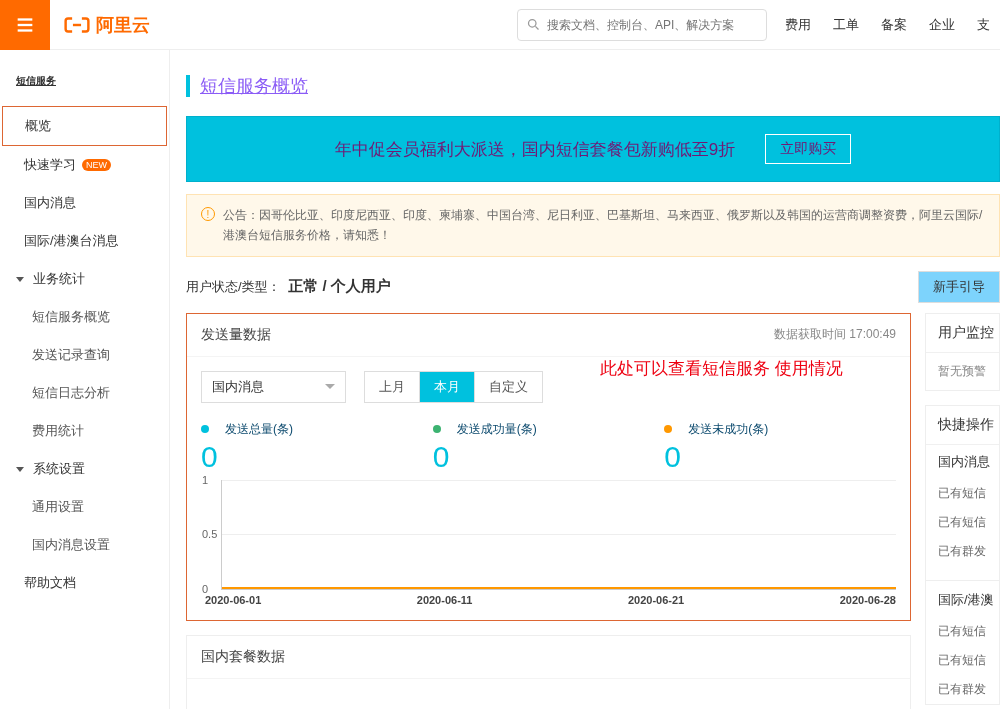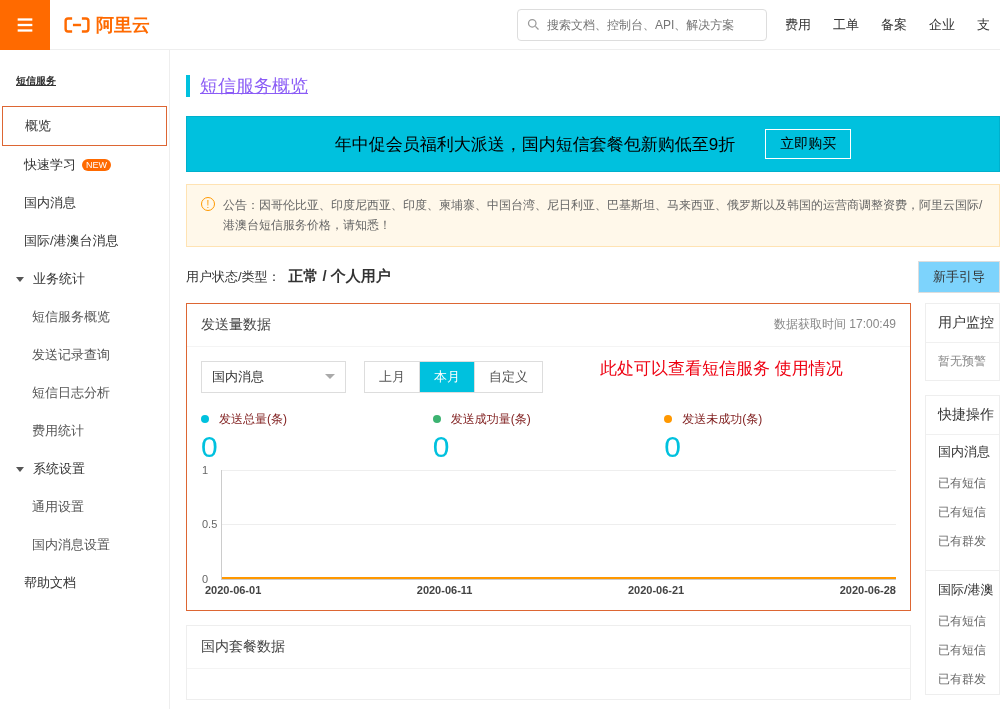--- a/index.html
+++ b/index.html
@@ -26,21 +26,21 @@
   .side-group .caret { width: 0; height: 0; border-left: 4px solid transparent; border-right: 4px solid transparent; border-top: 5px solid #555; margin-right: 3px; }
   .side-sub { padding-left: 32px; color: #555; }
   .side-item.active-box { border: 1px solid #d63; position: relative; margin: 0 2px; padding-left: 22px;}
   .badge-new { background: #ff6a00; color: #fff; font-size: 9px; padding: 1px 4px; border-radius: 6px; }
 
   .main { flex: 1; padding: 0 0 0 0; overflow: hidden; position: relative;}
   .page-title-row { padding: 24px 16px 18px; display: flex; align-items: center; }
   .page-title-bar { width: 4px; height: 22px; background: #00c1de; margin-right: 10px; }
   .page-title { font-size: 18px; color: #8b5cf6; text-decoration: underline; }
 
-  .promo { margin: 0 0 12px 16px; background: #00c1de; border: 1px solid #00b0cc; color: #000000; height: 56px; display: flex; align-items: center; justify-content: center; gap: 30px; font-size: 17px; }
+  .promo { margin: 0 0 12px 16px; background: #00c1de; border: 1px solid #00b0cc; color: #701a75; height: 66px; display: flex; align-items: center; justify-content: center; gap: 30px; font-size: 17px; }
   .promo-btn { border: 1px solid #fff; padding: 5px 14px; font-size: 14px; cursor: pointer; }
 
   .notice { margin: 0 0 14px 16px; border: 1px solid #ffe3b3; background: #fff8ea; padding: 10px 14px; display: flex; align-items: flex-start; gap: 8px; font-size: 12px; color: #666; line-height: 1.7; }
   .notice .info-icon { width: 14px; height: 14px; border: 1px solid #ff9900; border-radius: 50%; display: inline-flex; align-items: center; justify-content: center; color: #ff9900; font-size: 10px; flex-shrink: 0; margin-top: 2px; }
 
   .status-row { margin: 6px 0 10px 16px; display: flex; align-items: center; justify-content: space-between; font-size: 13px; }
   .status-row .val { font-weight: 600; font-size: 15px; margin-left: 4px; }
   .ghost-btn { border: 1px solid #ddd; padding: 6px 14px; font-size: 13px; cursor: pointer; background: #7dd3fc; margin-right: 0; }
 
   .content-row { display: flex; gap: 14px; margin-left: 16px; }
@@ -53,21 +53,21 @@
   .timeinfo { font-size: 12px; color: #888; white-space: nowrap;}
   .filters { display: flex; align-items: center; gap: 18px; padding: 14px; }
   .select { border: 1px solid #ddd; height: 32px; width: 145px; display: flex; align-items: center; justify-content: space-between; padding: 0 10px; font-size: 13px; cursor: pointer; }
   .select .chev { width: 0; height: 0; border-left: 5px solid transparent; border-right: 5px solid transparent; border-top: 5px solid #aaa; }
   .tabs { display: flex; border: 1px solid #ddd; height: 32px; }
   .tab { padding: 0 14px; display: flex; align-items: center; font-size: 13px; color: #555; cursor: pointer; }
   .tab + .tab { border-left: 1px solid #ddd; }
   .tab.active { background: #00c1de; color: #fff; }
   .metrics { display: flex; padding: 4px 14px 6px; }
   .metric { flex: 1; }
-  .metric .lbl { display: flex; align-items: center; gap: 10px; font-size: 12px; color: #7f1d1d; }
+  .metric .lbl { display: flex; align-items: center; gap: 16px; font-size: 12px; color: #0c4a6e; }
   .dot { width: 8px; height: 8px; border-radius: 50%; display: inline-block; }
   .metric .num { font-size: 30px; color: #00c1de; margin-top: 2px; }
   .chart-area { padding: 0 14px 14px; }
   .chart { position: relative; height: 110px; border-left: 1px solid #ccc; border-bottom: 1px solid #ccc; margin-left: 20px; }
   .ylabel { position: absolute; left: -20px; font-size: 11px; color: #666; transform: translateY(-50%);}
   .grid { position: absolute; left: 0; right: 0; border-top: 1px solid #eee; }
   .series-line { position: absolute; left: 0; right: 0; bottom: 0; height: 2px; background: #ff9800; }
   .xlabels { display: flex; justify-content: space-between; font-size: 11px; color: #444; margin-left: 4px; margin-top: 4px; font-weight: 600;}
   .mini-head { font-size: 14px; padding: 10px 12px; border-bottom: 1px solid #f0f0f0; white-space: nowrap;}
   .mini-body { padding: 10px 12px; font-size: 12px; color: #888; white-space: nowrap;}

